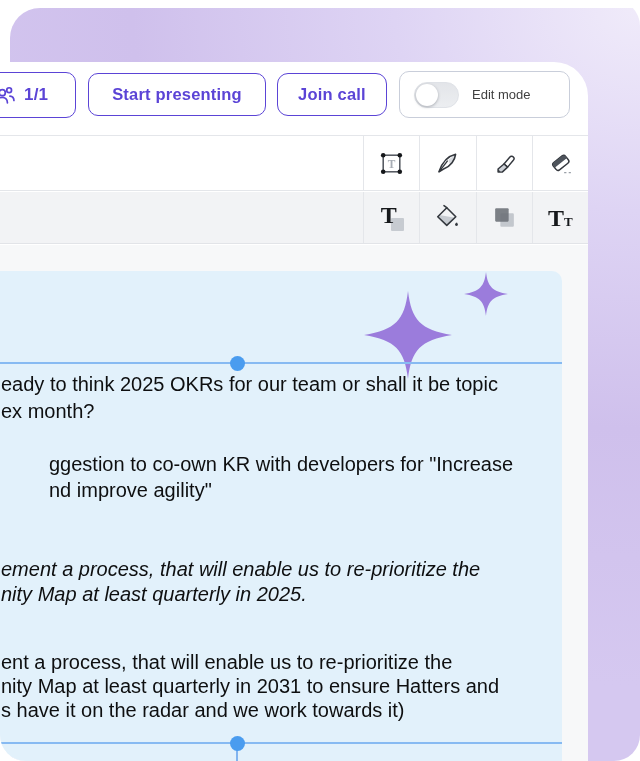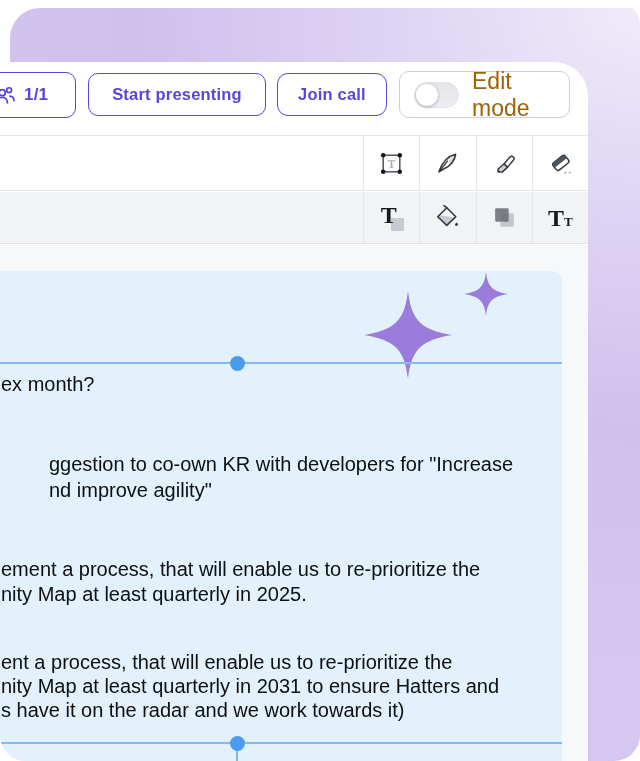--- a/index.html
+++ b/index.html
@@ -51,21 +51,21 @@
   .toggle {
     position: relative; width: 45px; height: 26px; border-radius: 13px;
     background: linear-gradient(#e3e5e9, #eceef1);
     border: 1px solid #dfe2e7; cursor: pointer; flex: 0 0 auto;
   }
   .toggle .knob {
     position: absolute; left: 1px; top: 1px; width: 22px; height: 22px;
     border-radius: 50%; background: #ffffff;
     box-shadow: 0 1px 3px rgba(40,45,60,.35);
   }
-  .edit-label { font-size: 23px; color: #a16207; }
+  .edit-label { font-size: 13px; color: #404040; }
 
   
   .toolbar-row1 {
     position: absolute; top: 73px; left: 0; right: 0; height: 56px;
     background: #ffffff; border-top: 1px solid #e4e6ea; border-bottom: 1px solid #e4e6ea;
   }
   .toolbar-row2 {
     position: absolute; top: 130px; left: 0; right: 0; height: 52px;
     background: #f2f3f5; border-bottom: 1px solid #e2e4e8;
   }
@@ -105,21 +105,21 @@
   .vline { position: absolute; left: 236px; top: 478px; bottom: 0; width: 2px; background: #82b4ef; }
   .dot {
     position: absolute; left: 230px; width: 15px; height: 15px; border-radius: 50%;
     background: #4a9cef; cursor: grab;
   }
   .dot-1 { top: 85px; } .dot-2 { top: 465px; }
 
   .para { position: absolute; left: 1px; width: 560px; color: #0e0f10; font-size: 20px; }
   .para-1 { top: 100px; line-height: 27px; }
   .para-2 { top: 180px; line-height: 26px; padding-left: 48px; }
-  .para-3 { top: 286px; line-height: 25px; }
+  .para-3 { top: 286px; line-height: 25px; font-style: italic; }
   .para-4 { top: 379px; line-height: 24px; }
 
   .sparkle { position: absolute; }
   .sparkle-large { left: 364px; top: 14px; }
   .sparkle-small { left: 464px; top: -2px; }
 
   svg { display: block; }
 </style>
 </head>
 <body>
@@ -248,20 +248,21 @@
         <span class="sparkle sparkle-small">
           <svg width="44" height="50" viewBox="0 0 100 100">
             <path d="M50 0 C54 33 64 44 100 50 C64 56 54 67 50 100 C46 67 36 56 0 50 C36 44 46 33 50 0 Z" fill="#9b7cdc"></path>
           </svg>
         </span>
 
         <div class="hline hline-1"></div>
         <div class="dot dot-1"></div>
 
         <div class="para para-1">
+          <div>eady to think 2025 OKRs for our team or shall it be topic</div>
           <div>ex month?</div>
         </div>
 
         <div class="para para-2">
           <div>ggestion to co-own KR with developers for "Increase</div>
           <div>nd improve agility"</div>
         </div>
 
         <div class="para para-3">
           <div>ement a process, that will enable us to re-prioritize the</div>

